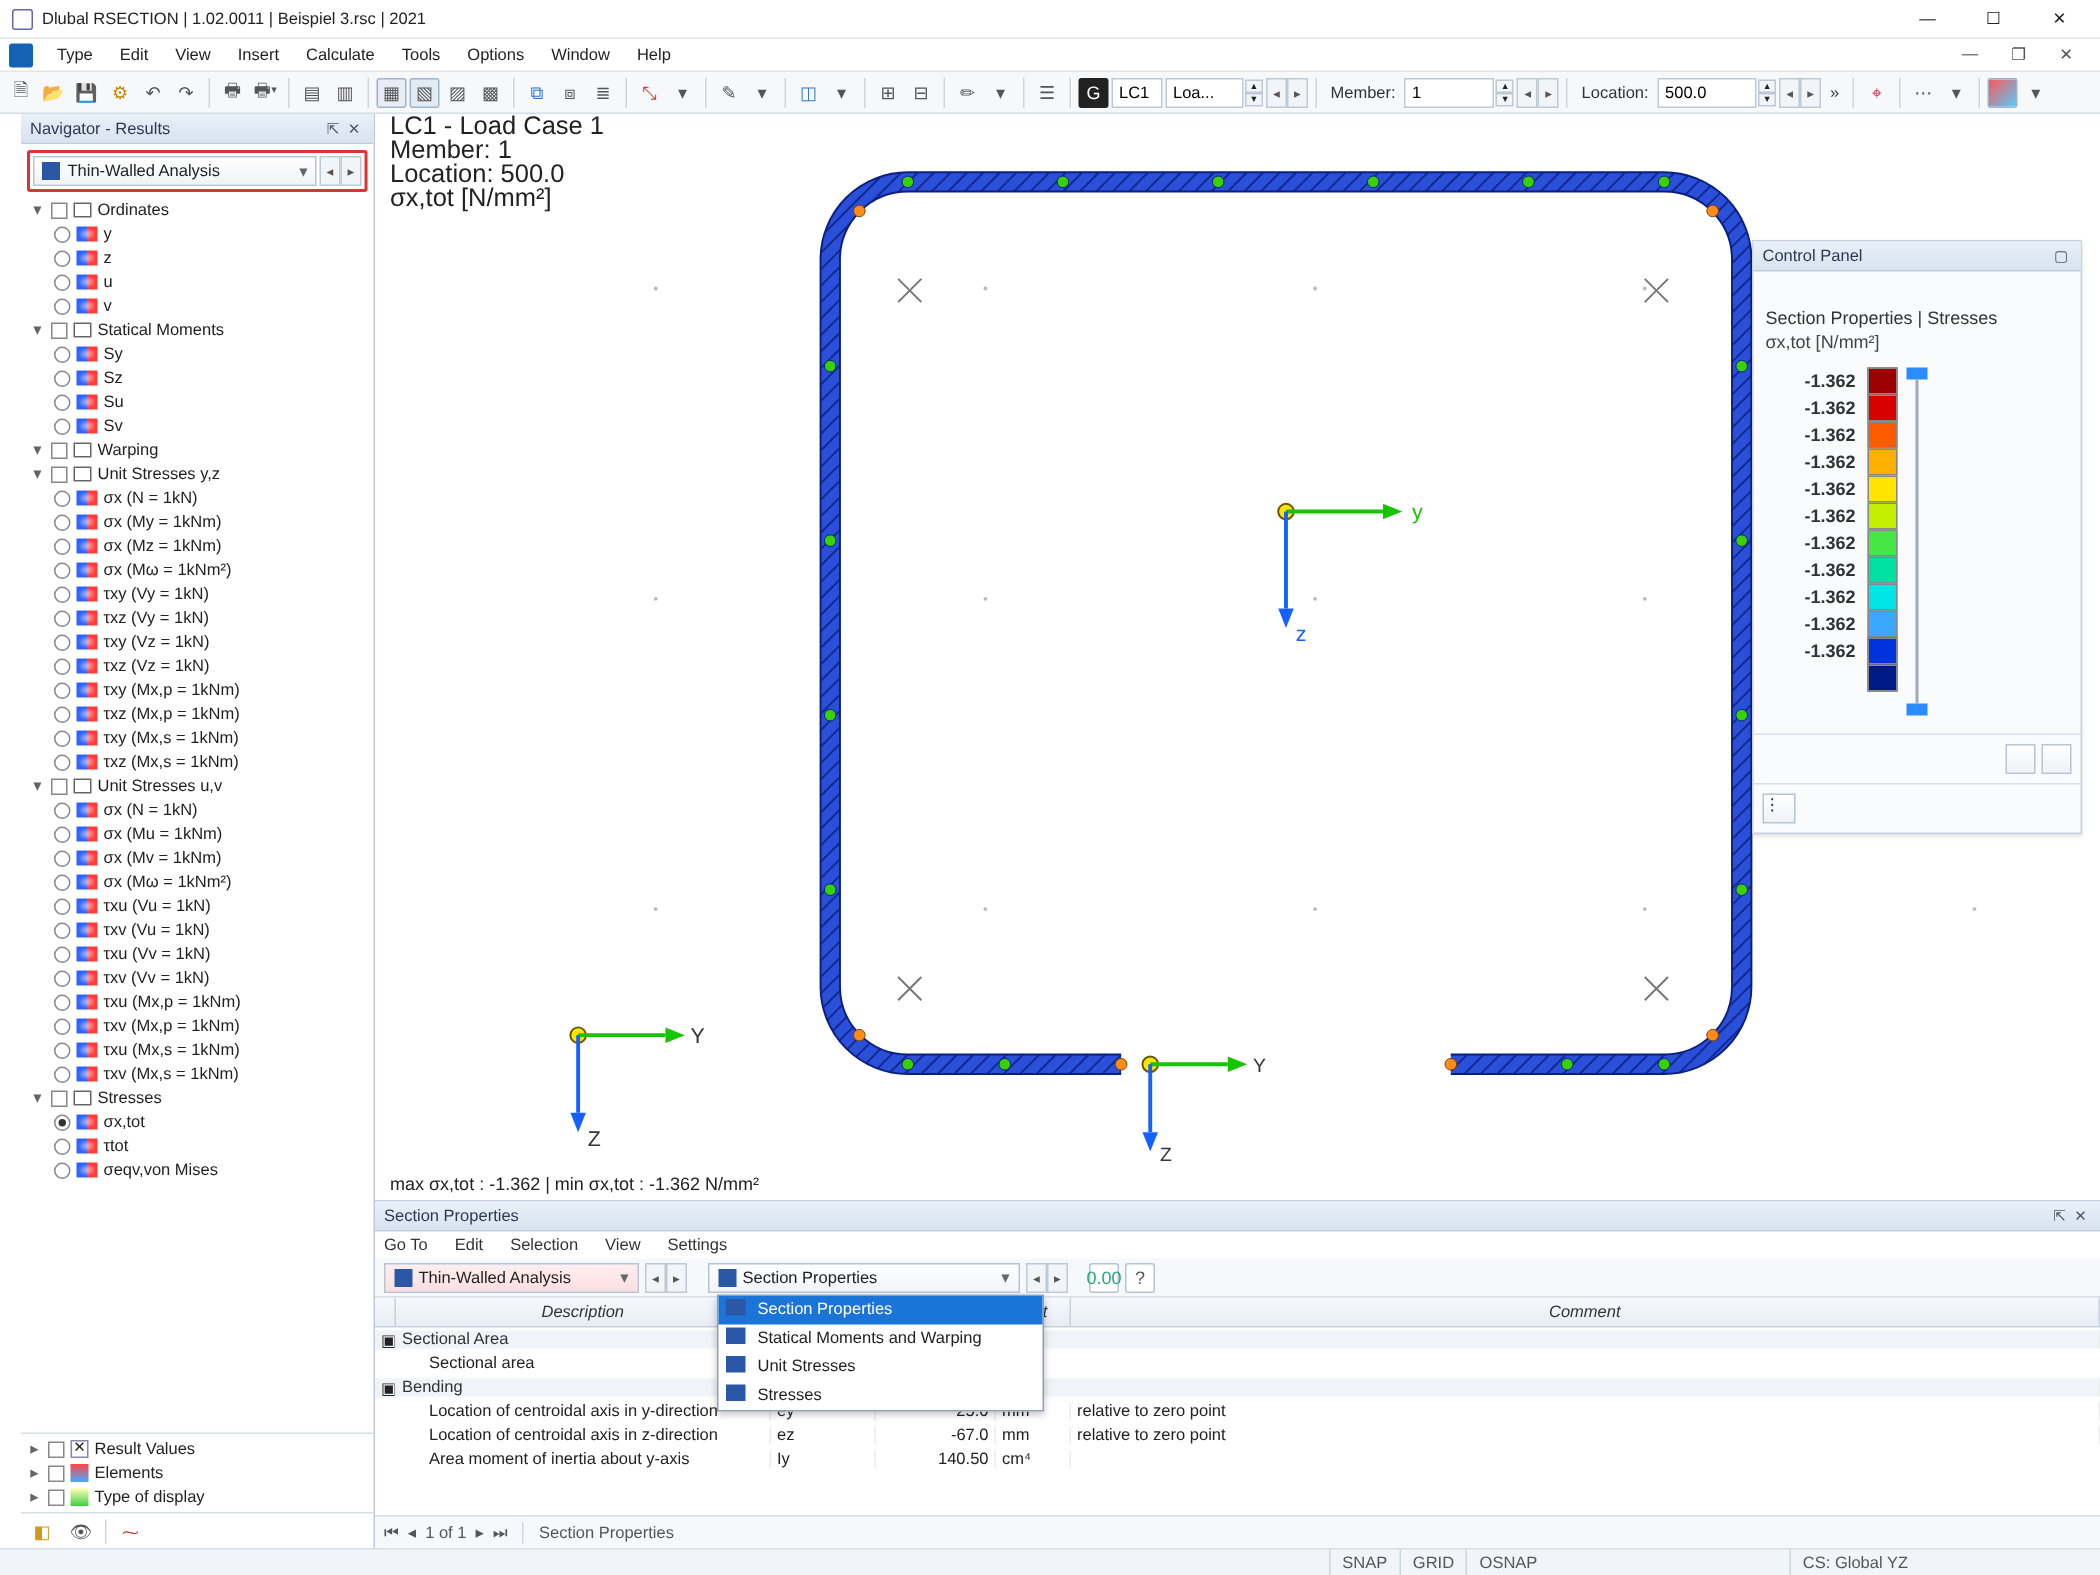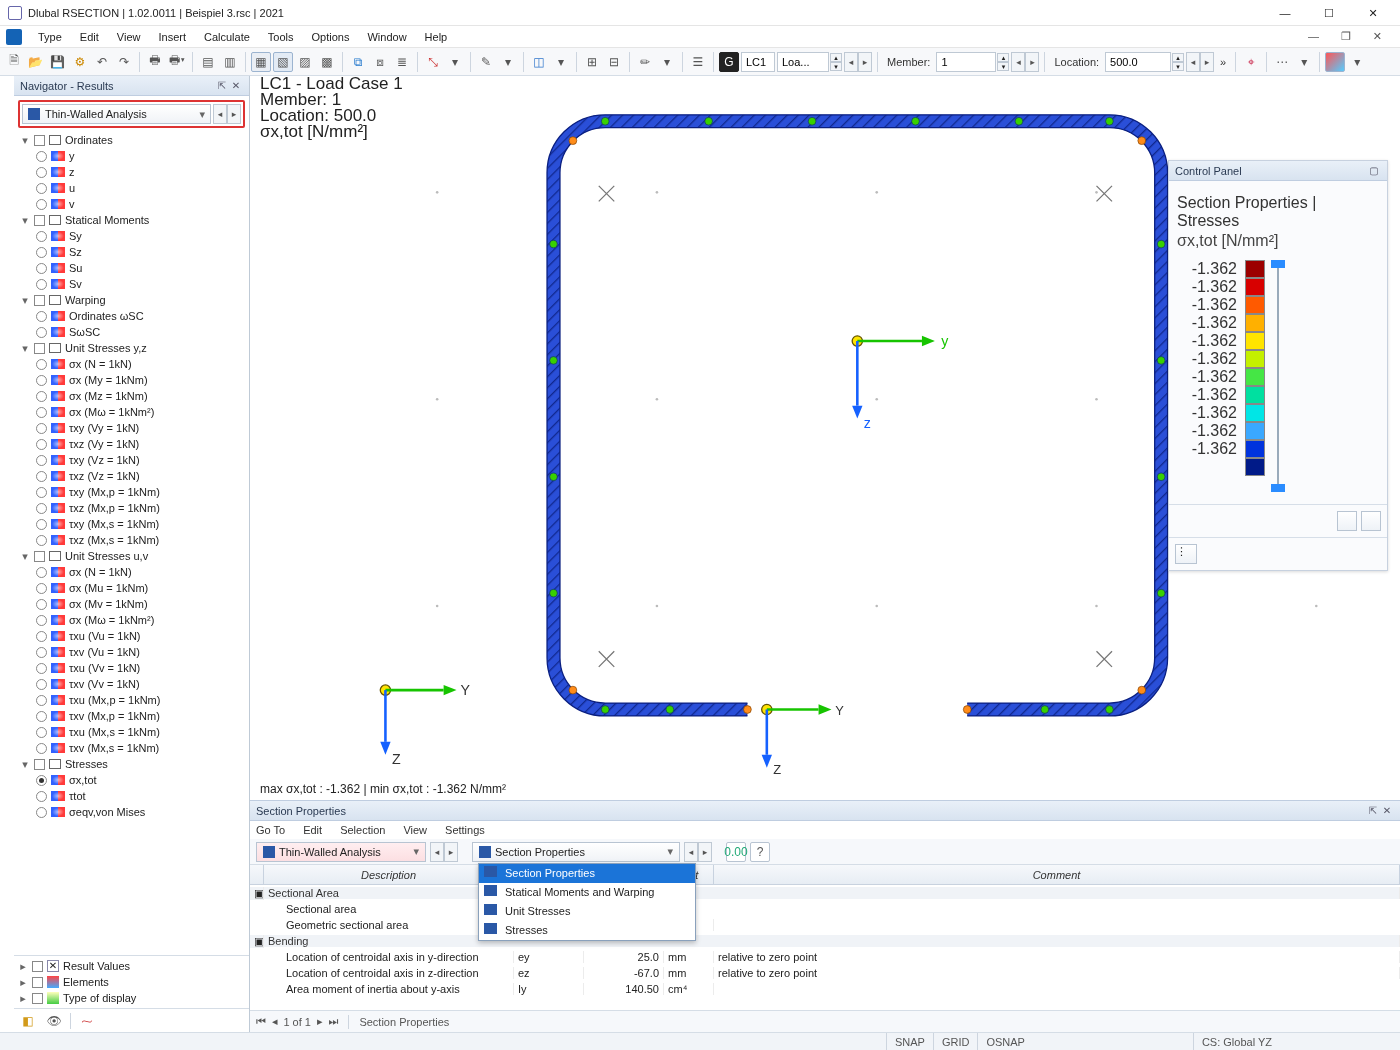--- a/index.html
+++ b/index.html
@@ -57,24 +57,24 @@
 .ic-res::after{content:"";position:absolute;inset:0;background:radial-gradient(ellipse at center,rgba(255,255,255,.6),transparent 60%);}
 .nav-bottom{border-top:1px solid #d5dde6;padding:3px 4px;display:flex;gap:6px;align-items:center;height:24px;}
 
 .work-col{flex:1;display:flex;flex-direction:column;min-width:0;}
 
 .view{flex:1;position:relative;background:#fff;overflow:hidden;}
 .view-readout{position:absolute;left:10px;top:0;font-size:17px;color:#222;line-height:16px;}
 .view .caption{position:absolute;left:10px;bottom:4px;font-size:12px;}
 
 .ctrl-panel{position:absolute;right:12px;top:84px;width:220px;border:1px solid #c7d1df;background:#fafbfd;box-shadow:0 1px 3px rgba(0,0,0,.15);}
-.cp-body{padding:13px 8px 12px;font-size:16px;}
+.cp-body{padding:24px 8px 12px;font-size:12px;}
 .cp-title2{color:#333;margin-bottom:2px;}
 .cp-sub{color:#444;margin-bottom:10px;}
-.cp-row{display:flex;align-items:center;gap:8px;margin:0;}
+.cp-row{display:flex;align-items:center;gap:8px;margin:0;font-weight:bold;}
 .cp-val{width:60px;text-align:right;color:#333;}
 .cp-sw{width:20px;height:18px;border:1px solid #888;}
 .cp-foot{border-top:1px solid #d6dee8;padding:6px;display:flex;justify-content:flex-end;gap:4px;}
 .cp-foot2{border-top:1px solid #d6dee8;padding:6px;display:flex;gap:4px;}
 .cp-btn{width:20px;height:20px;border:1px solid #b8c4d2;background:linear-gradient(#fff,#eef2f7);}
 
 .sect{height:232px;border-top:1px solid #bfcde0;display:flex;flex-direction:column;}
 .sect .sub-menus{height:18px;display:flex;align-items:center;padding:0 6px;gap:18px;color:#333;}
 .sect .strip{height:26px;display:flex;align-items:center;padding:0 6px;gap:4px;background:#f6f8fb;border-bottom:1px solid #d5dde6;}
 .sect-combo{height:20px;border:1px solid #b8c4d2;background:linear-gradient(#fff,#f0f3f7);display:flex;align-items:center;padding:0 6px;gap:4px;min-width:170px;}
@@ -243,24 +243,20 @@
             <li><span class="rad"></span><span class="ic-res"></span> v</li>
           </ul>
           <li><span class="tw">▾</span><span class="cb"></span><span class="ic-cat"></span> Statical Moments</li>
           <ul>
             <li><span class="rad"></span><span class="ic-res"></span> Sy</li>
             <li><span class="rad"></span><span class="ic-res"></span> Sz</li>
             <li><span class="rad"></span><span class="ic-res"></span> Su</li>
             <li><span class="rad"></span><span class="ic-res"></span> Sv</li>
           </ul>
           <li><span class="tw">▾</span><span class="cb"></span><span class="ic-cat"></span> Warping</li>
-          <ul>
-            <li><span class="rad"></span><span class="ic-res"></span> Ordinates ωSC</li>
-            <li><span class="rad"></span><span class="ic-res"></span> SωSC</li>
-          </ul>
           <li><span class="tw">▾</span><span class="cb"></span><span class="ic-cat"></span> Unit Stresses y,z</li>
           <ul>
             <li><span class="rad"></span><span class="ic-res"></span> σx (N = 1kN)</li>
             <li><span class="rad"></span><span class="ic-res"></span> σx (My = 1kNm)</li>
             <li><span class="rad"></span><span class="ic-res"></span> σx (Mz = 1kNm)</li>
             <li><span class="rad"></span><span class="ic-res"></span> σx (Mω = 1kNm²)</li>
             <li><span class="rad"></span><span class="ic-res"></span> τxy (Vy = 1kN)</li>
             <li><span class="rad"></span><span class="ic-res"></span> τxz (Vy = 1kN)</li>
             <li><span class="rad"></span><span class="ic-res"></span> τxy (Vz = 1kN)</li>
             <li><span class="rad"></span><span class="ic-res"></span> τxz (Vz = 1kN)</li>
@@ -575,28 +571,20 @@
           </div>
           <div class="gr">
             <div class="gc" style="width:14px"></div>
             <div class="gc" style="width:250px;padding-left:22px">Sectional area</div>
             <div class="gc" style="width:70px"></div>
             <div class="gc" style="width:80px;text-align:right"></div>
             <div class="gc" style="width:50px"></div>
             <div class="gc" style="flex:1"></div>
           </div>
           <div class="gr">
-            <div class="gc" style="width:14px"></div>
-            <div class="gc" style="width:250px;padding-left:22px">Geometric sectional area</div>
-            <div class="gc" style="width:70px">Ageom</div>
-            <div class="gc" style="width:80px;text-align:right">7.34</div>
-            <div class="gc" style="width:50px">cm²</div>
-            <div class="gc" style="flex:1"></div>
-          </div>
-          <div class="gr">
             <div class="gc" style="width:14px;text-align:center;background:#f0f3f7">▣</div>
             <div class="gc sec-label" style="flex:1">Bending</div>
           </div>
           <div class="gr">
             <div class="gc" style="width:14px"></div>
             <div class="gc" style="width:250px;padding-left:22px">Location of centroidal axis in y-direction</div>
             <div class="gc" style="width:70px">ey</div>
             <div class="gc" style="width:80px;text-align:right">25.0</div>
             <div class="gc" style="width:50px">mm</div>
             <div class="gc" style="flex:1">relative to zero point</div>

